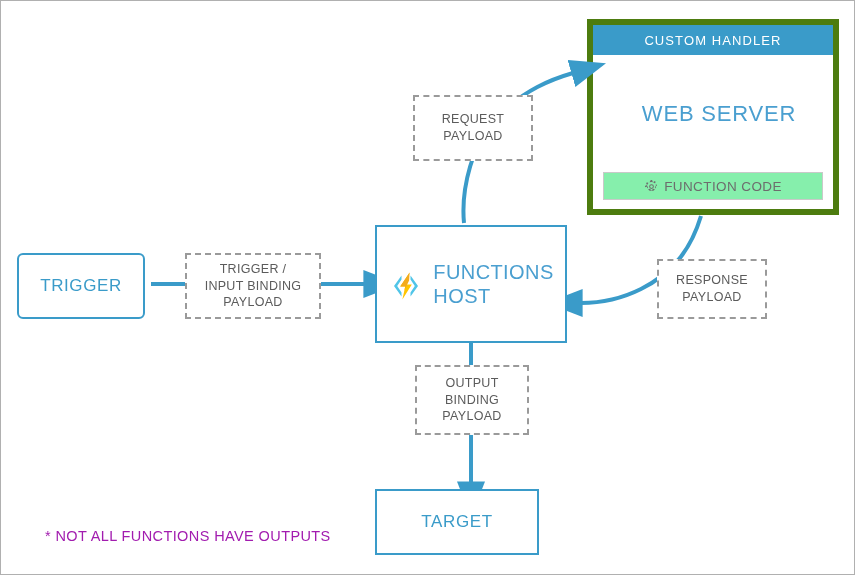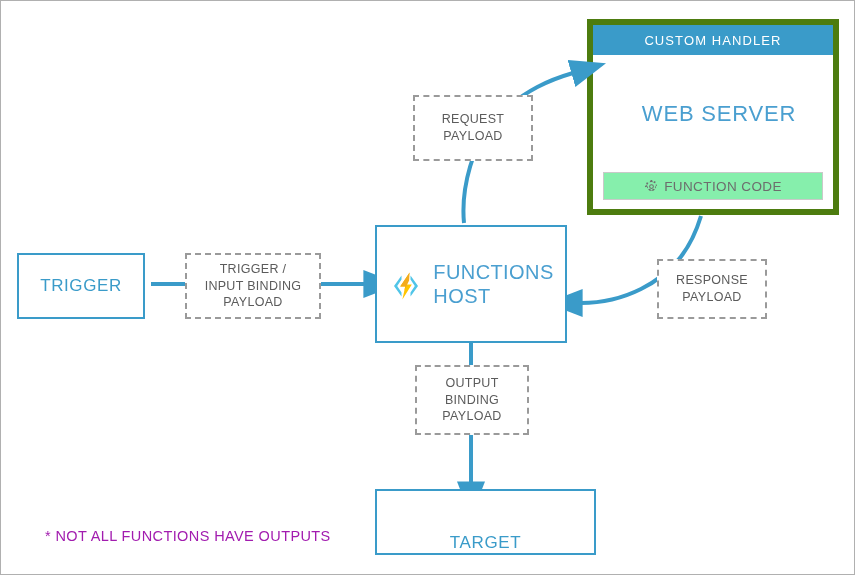--- a/index.html
+++ b/index.html
@@ -142,21 +142,21 @@
 
     <g>
       <path d="M700,215 C690,248 672,272 640,288 C618,299 597,302 580,302" fill="none" stroke="#3a9bc9" stroke-width="4" marker-end="url(#ah)"></path>
     </g>
 
     <g>
       <line x1="470" y1="342" x2="470" y2="482" stroke="#3a9bc9" stroke-width="4" marker-end="url(#ah)"></line>
     </g>
   </svg>
 
-  <div class="abs solid-box" id="trigger-box" style="left:16px; top:252px; width:128px; height:66px;">
+  <div class="abs solid-box" id="trigger-box" style="left:16px; top:252px; width:128px; height:66px;border-radius:6px;">
     <span class="label">TRIGGER</span>
   </div>
 
   <div class="abs dashed-box" id="trigger-input-binding-payload" style="left:184px; top:252px; width:136px; height:66px; white-space:pre-line;">TRIGGER /
 INPUT BINDING
 PAYLOAD</div>
 
   <div class="abs solid-box" id="functions-host-box" style="left:374px; top:224px; width:192px; height:118px; z-index:4;">
     <div id="functions-host-inner">
       <span>
@@ -192,19 +192,19 @@
     </div>
   </div>
 
   <div class="abs dashed-box" id="response-payload" style="left:656px; top:258px; width:110px; height:60px; white-space:pre-line;">RESPONSE
 PAYLOAD</div>
 
   <div class="abs dashed-box" id="output-binding-payload" style="left:414px; top:364px; width:114px; height:70px; white-space:pre-line;">OUTPUT
 BINDING
 PAYLOAD</div>
 
-  <div class="abs solid-box" id="target-box" style="left:374px; top:488px; width:221px; height:66px; z-index:4;align-items:flex-end;">
+  <div class="abs solid-box" id="target-box" style="left:374px; top:488px; width:164px; height:66px; z-index:4;">
     <span class="label">TARGET</span>
   </div>
 
   <div class="abs" id="footnote" style="left:44px; top:527px;">* NOT ALL FUNCTIONS HAVE OUTPUTS</div>
 
 </div>
 
 </body></html>

